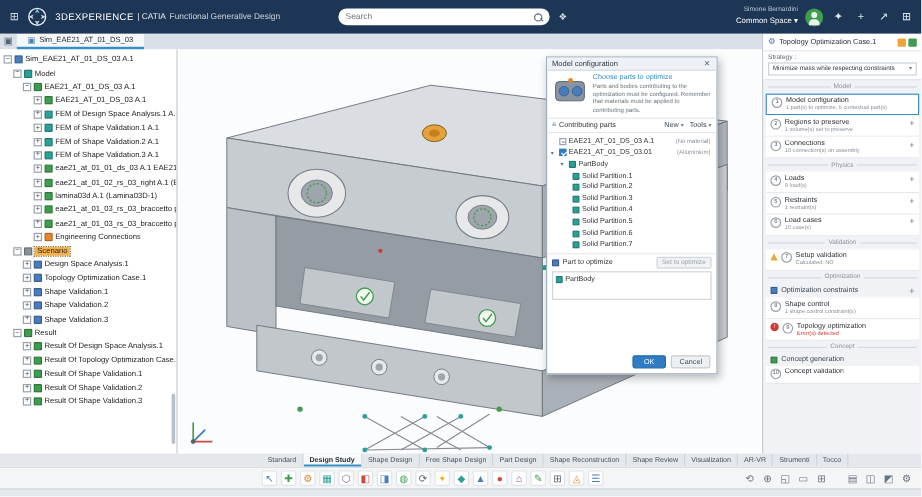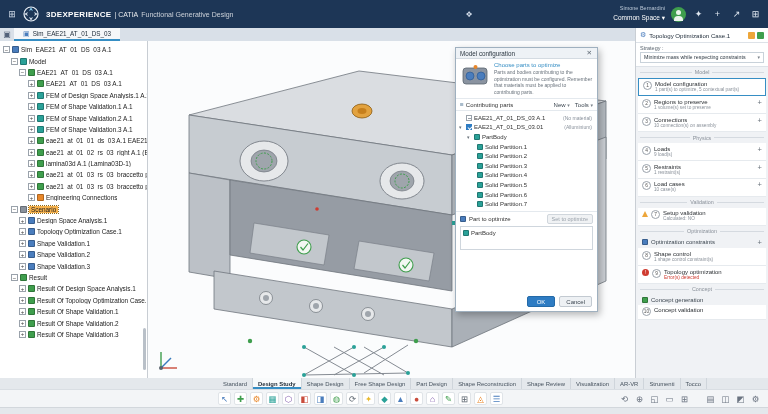--- a/index.html
+++ b/index.html
@@ -3,21 +3,21 @@
 <meta charset="utf-8">
 <style>
   *{margin:0;padding:0;box-sizing:border-box;}
   html,body{width:768px;height:414px;overflow:hidden;font-family:"Liberation Sans",sans-serif;}
   .screen{position:relative;width:768px;height:414px;background:#fff;overflow:hidden;font-size:7px;color:#333;}
 
   
   .topbar{position:absolute;top:0;left:0;right:0;height:28px;background:var(--brand-dark,#1d3656);display:flex;align-items:center;padding:0 6px;color:#fff;z-index:30;}
   .appmenu{width:12px;height:12px;display:flex;align-items:center;justify-content:center;font-size:9px;color:#cfd9e6;margin-right:4px;cursor:pointer;}
   .compass{width:18px;height:18px;margin-right:6px;}
-  .brand{font-size:8px;font-weight:bold;letter-spacing:.3px;white-space:nowrap;}
+  .brand{font-size:8px;font-weight:normal;letter-spacing:.3px;white-space:nowrap;}
   .appprefix{font-size:7px;margin-left:3px;opacity:.9;white-space:nowrap;}
   .appname{font-size:7px;margin-left:3px;opacity:.75;white-space:nowrap;}
   .search-wrap{position:absolute;left:282px;top:7px;width:176px;height:14px;background:#fff;border-radius:7px;display:flex;align-items:center;padding:0 6px;}
   .search-input{flex:1;border:0;outline:0;background:transparent;font-size:7px;color:#333;font-family:"Liberation Sans",sans-serif;}
   .mag{width:7px;height:7px;position:relative;flex:none;}
   .mag::before{content:"";position:absolute;left:0;top:0;width:5px;height:5px;border:1px solid #5a6b80;border-radius:50%;}
   .mag::after{content:"";position:absolute;left:5px;top:5px;width:3px;height:1px;background:#5a6b80;transform:rotate(45deg);}
   .tag-btn{position:absolute;left:462px;top:7px;width:14px;height:14px;border-radius:3px;display:flex;align-items:center;justify-content:center;color:#cfd9e6;font-size:8px;cursor:pointer;}
   .user-cluster{position:absolute;right:6px;top:0;height:28px;display:flex;align-items:center;gap:6px;}
   .user-text{text-align:right;line-height:1.45;}
@@ -134,20 +134,24 @@
       <circle cx="9" cy="9" r="7" fill="none" stroke="#e8eef5" stroke-width="1.2"></circle>
       <path d="M9 2 L11 6 L9 5 L7 6 Z" fill="#7fc4e8"></path>
       <path d="M9 16 L7 12 L9 13 L11 12 Z" fill="#cdd8e4"></path>
       <path d="M2 9 L6 7 L5 9 L6 11 Z" fill="#cdd8e4"></path>
       <path d="M16 9 L12 11 L13 9 L12 7 Z" fill="#cdd8e4"></path>
     </svg>
     <span class="brand">3DEXPERIENCE</span>
     <span class="appprefix">| CATIA</span>
     <span class="appname">Functional Generative Design</span>
 
+    <div class="search-wrap">
+      <input class="search-input" type="text" placeholder="Search" style="">
+      <span class="mag"></span>
+    </div>
     <span class="tag-btn">❖</span>
 
     <div class="user-cluster">
       <div class="user-text">
         <div class="user-name">Simone Bernardini</div>
         <div class="user-space"><span>Common Space</span> <span>▾</span></div>
       </div>
       <span class="avatar"></span>
       <span class="tb-icon">✦</span>
       <span class="tb-icon">+</span>

